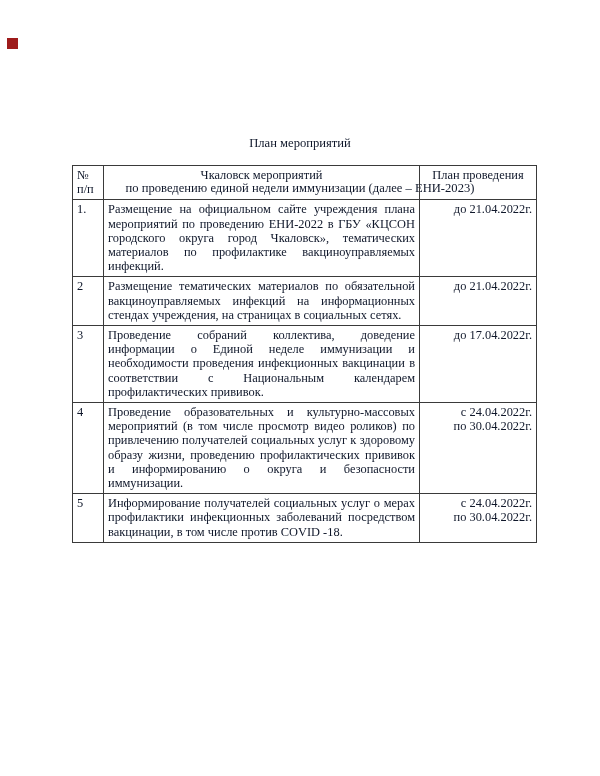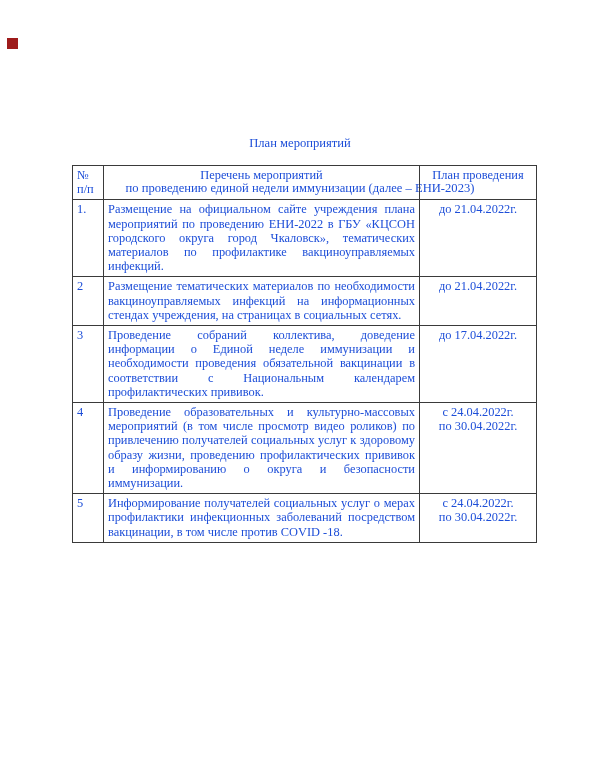--- a/index.html
+++ b/index.html
@@ -6,21 +6,21 @@
     margin: 0;
     padding: 0;
     background: #ffffff;
   }
   .page {
     position: relative;
     width: 600px;
     height: 776px;
     background: #ffffff;
     font-family: "Liberation Serif", "DejaVu Serif", serif;
-    color: #1d4ed8;
+    color: #0f172a;
     overflow: hidden;
   }
   .corner-marker {
     position: absolute;
     left: 7px;
     top: 38px;
     width: 11px;
     height: 11px;
     background: #9e1b1b; 
   }
@@ -59,21 +59,21 @@
     padding-left: 5px;
     white-space: pre-line;
   }
   .act-cell {
     text-align: justify;
     padding-left: 6px;
     padding-right: 5px;
     hyphens: none;
   }
   .per-cell {
-    text-align: center;
+    text-align: right;
     white-space: pre-line;
   }
   .head-act, .head-per {
     text-align: center;
   }
 </style>
 </head>
 <body>
 
 <div class="page">
@@ -88,38 +88,38 @@
   <table class="plan">
     <colgroup>
       <col class="c-num">
       <col class="c-act">
       <col class="c-per">
     </colgroup>
     <thead>
       <tr>
         <th class="num-cell" data-bind="table.headers.num">№
 п/п</th>
-        <th class="head-act" data-bind="table.headers.activities">Перечень мероприятий</th>
+        <th class="head-act" data-bind="table.headers.activities">Чкаловск мероприятий</th>
         <th class="head-per" data-bind="table.headers.period">План проведения</th>
       </tr>
     </thead>
     <tbody>
       <tr>
         <td class="num-cell" data-bind="table.rows.0.num">1.</td>
         <td class="act-cell" data-bind="table.rows.0.activity">Размещение на официальном сайте учреждения плана мероприятий по проведению ЕНИ-2022 в ГБУ «КЦСОН городского округа город Чкаловск», тематических материалов по профилактике вакциноуправляемых инфекций.</td>
         <td class="per-cell" data-bind="table.rows.0.period">до 21.04.2022г.</td>
       </tr>
       <tr>
         <td class="num-cell" data-bind="table.rows.1.num">2</td>
-        <td class="act-cell" data-bind="table.rows.1.activity">Размещение тематических материалов по необходимости вакциноуправляемых инфекций на информационных стендах учреждения, на страницах в социальных сетях.</td>
+        <td class="act-cell" data-bind="table.rows.1.activity">Размещение тематических материалов по обязательной вакциноуправляемых инфекций на информационных стендах учреждения, на страницах в социальных сетях.</td>
         <td class="per-cell" data-bind="table.rows.1.period">до 21.04.2022г.</td>
       </tr>
       <tr>
         <td class="num-cell" data-bind="table.rows.2.num">3</td>
-        <td class="act-cell" data-bind="table.rows.2.activity">Проведение собраний коллектива, доведение информации о Единой неделе иммунизации и необходимости проведения обязательной вакцинации в соответствии с Национальным календарем профилактических прививок.</td>
+        <td class="act-cell" data-bind="table.rows.2.activity">Проведение собраний коллектива, доведение информации о Единой неделе иммунизации и необходимости проведения инфекционных вакцинации в соответствии с Национальным календарем профилактических прививок.</td>
         <td class="per-cell" data-bind="table.rows.2.period">до 17.04.2022г.</td>
       </tr>
       <tr>
         <td class="num-cell" data-bind="table.rows.3.num">4</td>
         <td class="act-cell" data-bind="table.rows.3.activity">Проведение образовательных и культурно-массовых мероприятий (в том числе просмотр видео роликов) по привлечению получателей социальных услуг к здоровому образу жизни, проведению профилактических прививок и информированию о округа и безопасности иммунизации.</td>
         <td class="per-cell" data-bind="table.rows.3.period">с 24.04.2022г.
 по 30.04.2022г.</td>
       </tr>
       <tr>
         <td class="num-cell" data-bind="table.rows.4.num">5</td>

